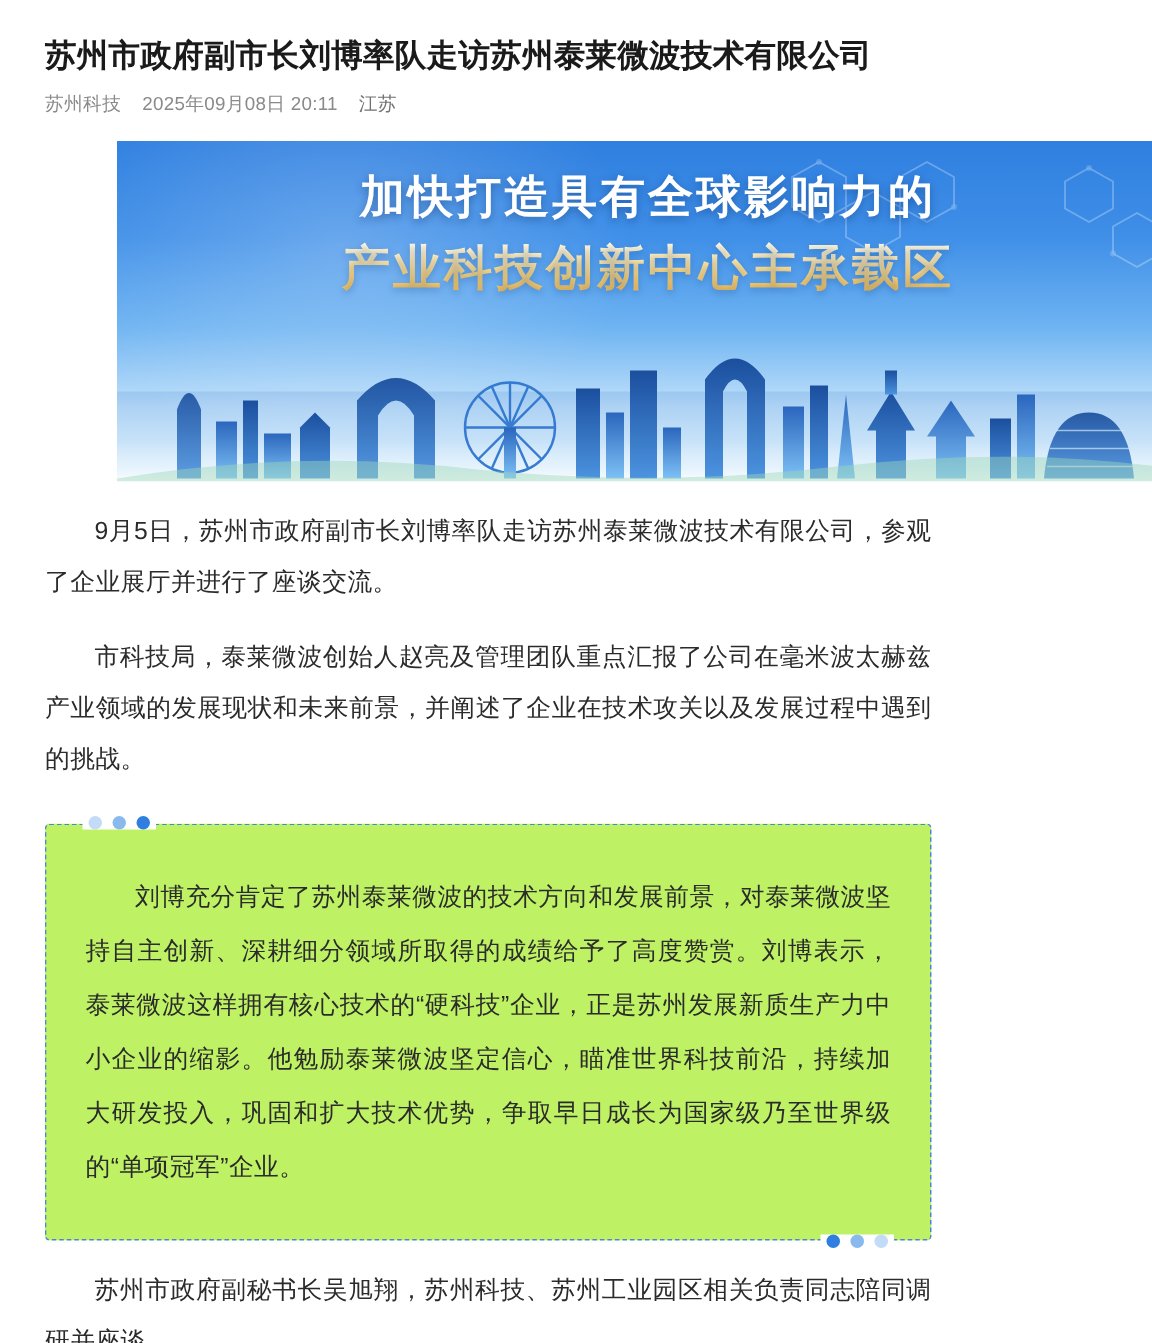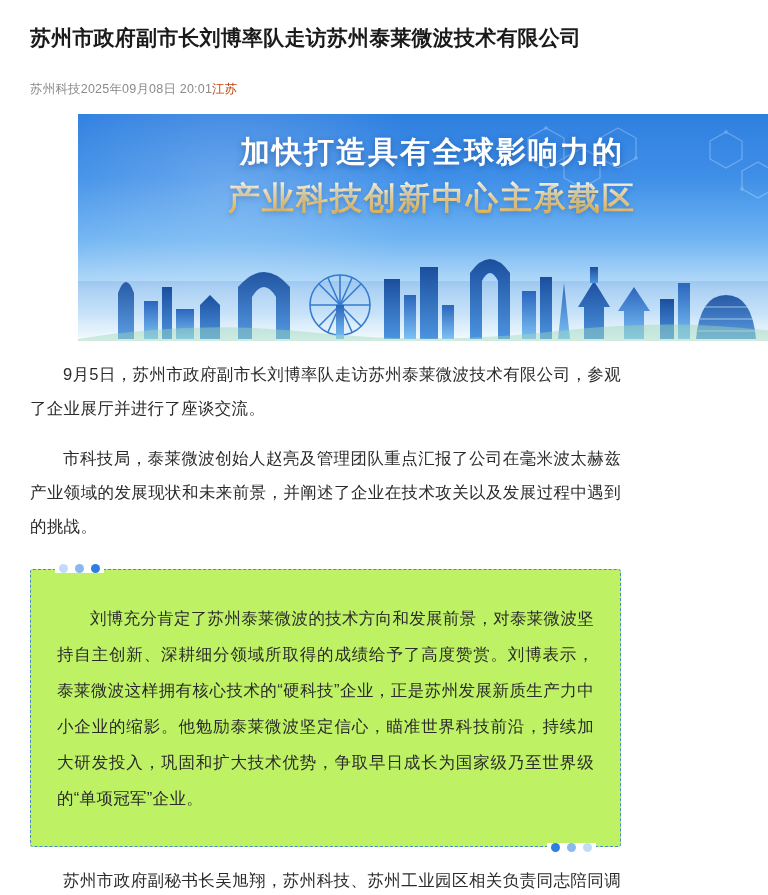--- a/index.html
+++ b/index.html
@@ -21,30 +21,31 @@
   }
   .article-title {
     font-size: 21px;
     line-height: 31px;
     font-weight: bold;
     color: #1a1a1a;
     letter-spacing: 0.2px;
     margin: 4px 0 0 0;
   }
   .meta-row {
-    margin-top: 28px;
+    margin-top: 8px;
     display: flex;
     align-items: center;
+    gap: 14px;
     font-size: 12.5px;
     color: #8a8a8a;
     letter-spacing: 0.2px;
   }
   .meta-source { color: #8a8a8a; }
   .meta-date { color: #8a8a8a; }
-  .meta-region { color: #c2410c; }
+  .meta-region { color: #737373; }
 
   
   .banner {
     margin-top: 16px;
     width: 708px;
     height: 227px;
     position: relative;
     overflow: hidden;
     background: linear-gradient(180deg, #2f7fe0 0%, #3f8fe8 28%, #6fb4f2 55%, #bfe0fa 78%, #e9f5fd 100%);
     margin-left: 48px;
@@ -151,21 +152,21 @@
 </style>
 </head>
 <body>
 
 <div class="page">
 
   <h1 class="article-title">苏州市政府副市长刘博率队走访苏州泰莱微波技术有限公司</h1>
 
   <div class="meta-row">
     <span class="meta-source">苏州科技</span>
-    <span class="meta-date">2025年09月08日 20:01</span>
+    <span class="meta-date">2025年09月08日 20:11</span>
     <span class="meta-region">江苏</span>
   </div>
 
   <div class="banner">
     <div class="glow"></div>
 
     <svg class="hexes" width="260" height="120" viewBox="0 0 260 120">
       <g fill="none" stroke="#ffffff" stroke-width="1.2" opacity="0.8">
         <polygon points="30,6 48,16 48,36 30,46 12,36 12,16"></polygon>
         <polygon points="66,26 84,36 84,56 66,66 48,56 48,36"></polygon>

